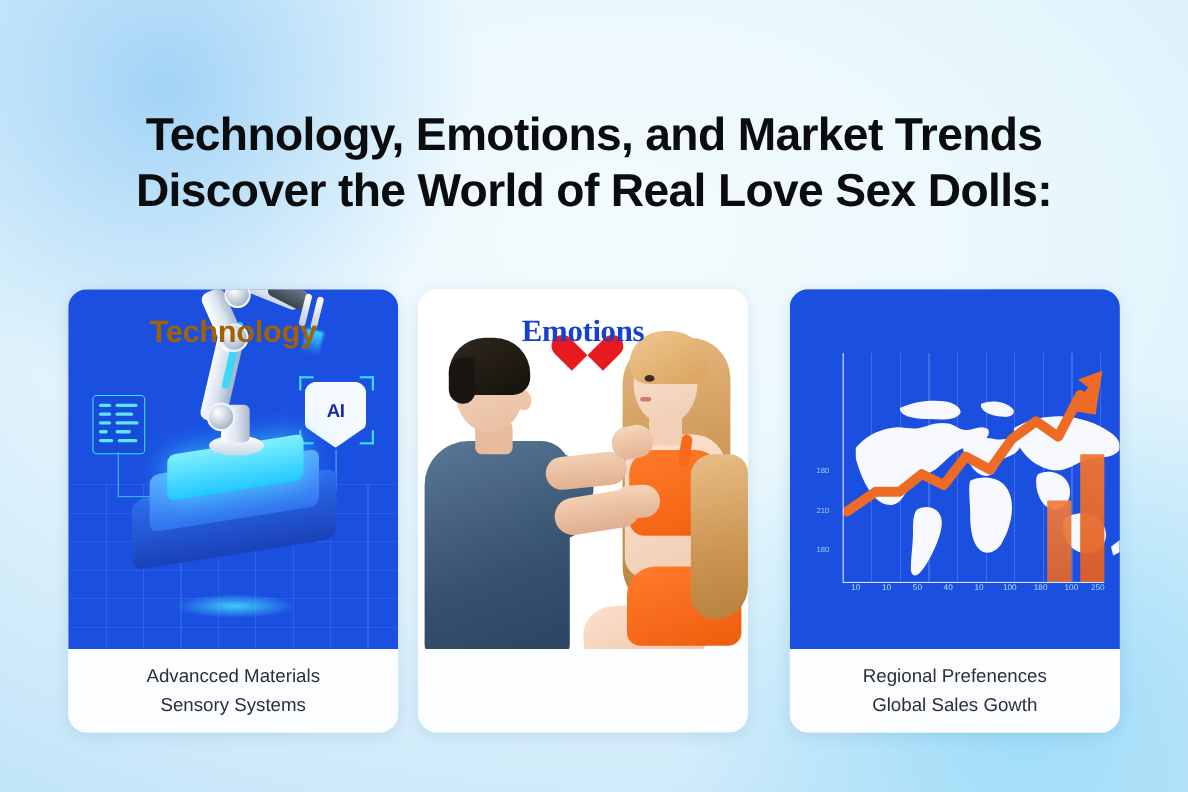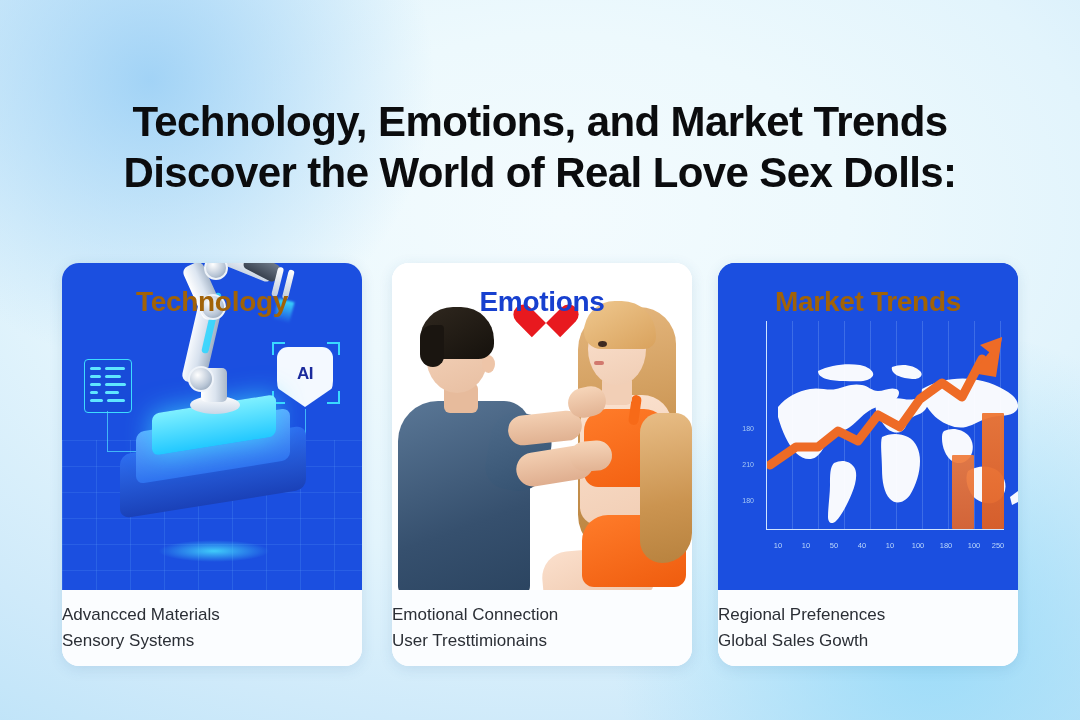--- a/index.html
+++ b/index.html
@@ -45,39 +45,39 @@
 
   
   .cards{position:absolute;left:0;top:263px;width:1080px;height:403px;z-index:5;}
   .card{
     position:absolute;top:0;width:300px;height:403px;
     border-radius:17px;overflow:hidden;
     background:#fbfdff;
     box-shadow:0 3px 14px rgba(40,90,150,.13);
   }
   .card.c1{left:62px;}
-  .card.c2{left:392px;}
+  .card.c2{left:380px;font-family:Liberation Serif, serif;}
   .card.c3{left:718px;}
 
   .card-media{
     position:relative;width:300px;height:327px;overflow:hidden;
   }
   .media-blue{background:#1b4fe0;}
   .media-white{background:#ffffff;}
 
   .card-heading{
     position:absolute;left:0;top:23px;width:300px;text-align:center;
     font-size:28px;font-weight:bold;letter-spacing:-0.3px;z-index:9;
   }
   .h-white{color:#a16207;}
   .h-blue{color:#1740cf;}
 
   .card-caption{
     position:relative;width:300px;height:76px;background:#fbfdff;
-    display:flex;flex-direction:column;justify-content:center;
+    display:flex;flex-direction:column;align-items:center;justify-content:center;
     gap:2px;
   }
   .cap-line{
     font-size:17px;line-height:24px;color:#2b2f36;white-space:nowrap;
   }
 
   
   .tech-grid{
     position:absolute;left:0;bottom:0;width:300px;height:150px;
     background:
@@ -330,21 +330,21 @@
   .c-grid{
     position:absolute;left:18px;top:0;width:238px;height:208px;
     background:repeating-linear-gradient(to right, rgba(180,215,255,.22) 0 1px, transparent 1px 26px);
   }
   .c-axis-y{position:absolute;left:18px;top:0;width:1.4px;height:208px;background:#cfe4ff;}
   .c-axis-x{position:absolute;left:18px;top:208px;width:238px;height:1.4px;background:#cfe4ff;}
   .ytick{
     position:absolute;right:252px;font-size:7px;color:#a7c9f4;white-space:nowrap;
   }
   .xticks{
-    position:absolute;left:18px;top:220px;width:238px;height:14px;
+    position:absolute;left:18px;top:208px;width:238px;height:14px;
   }
   .xticks span{
     position:absolute;font-size:7.5px;color:#bcd8fb;transform:translateX(-50%);
   }
   .worldmap{
     position:absolute;left:24px;top:24px;width:254px;height:190px;opacity:.97;
   }
   .bar{
     position:absolute;bottom:0;border-radius:1px;
   }
@@ -460,24 +460,20 @@
           <div class="m-sleeve"></div>
           <div class="m-arm-lower"></div>
           <div class="m-arm-upper"></div>
           <div class="m-hand1"></div>
           <div class="m-hand2"></div>
         </div>
       </div>
 
       <div class="card-heading h-blue">Emotions</div>
 
-      <div class="card-caption">
-        <span class="cap-line">Emotional Connection</span>
-        <span class="cap-line">User Tresttimionains</span>
-      </div>
     </div>
 
     <div class="card c3">
       <div class="card-media media-blue">
         <div class="scene3">
 
           <div class="chart-plot">
 
             <div class="c-grid"></div>
 
@@ -532,21 +528,20 @@
               <span style="left:124px;">10</span>
               <span style="left:152px;">100</span>
               <span style="left:180px;">180</span>
               <span style="left:208px;">100</span>
               <span style="left:232px;">250</span>
             </div>
           </div>
         </div>
       </div>
 
-      <div class="card-heading h-white">Market Trends</div>
 
       <div class="card-caption">
         <span class="cap-line">Regional Prefenences</span>
         <span class="cap-line">Global Sales Gowth</span>
       </div>
     </div>
 
   </div>
 </div>
 

